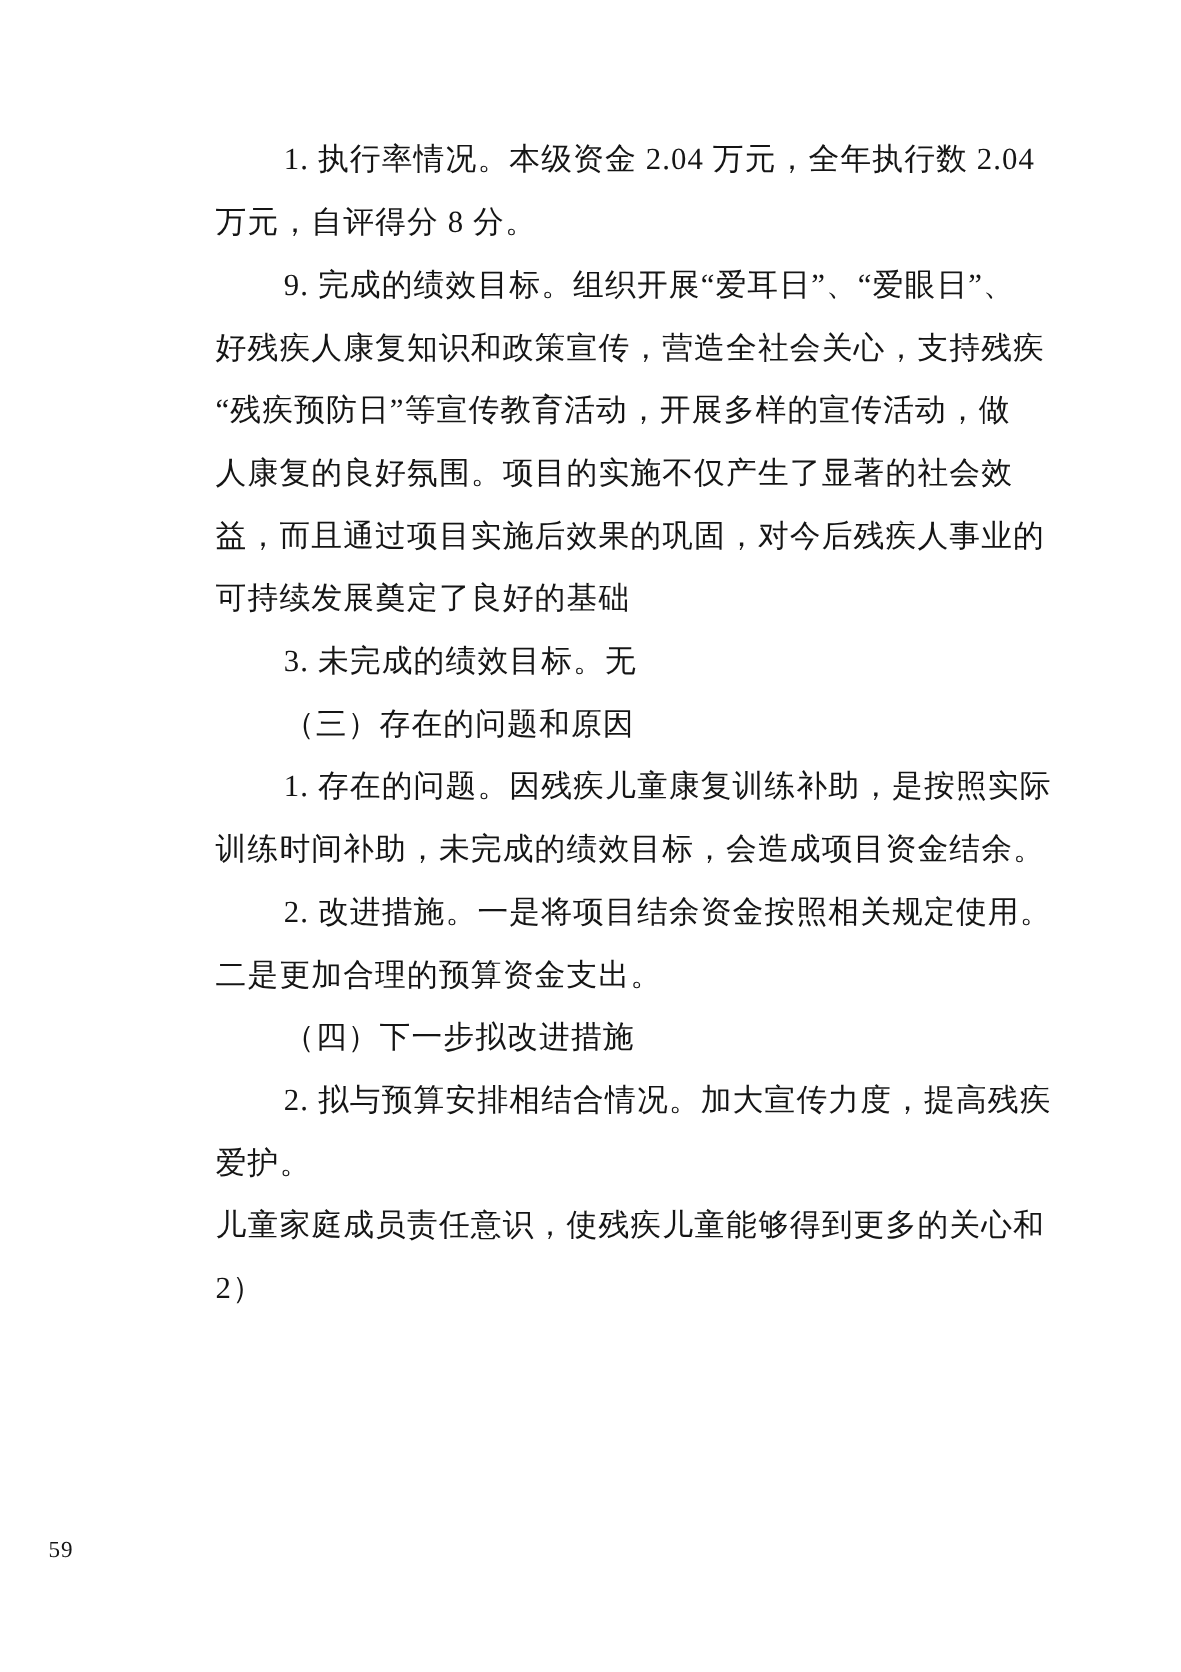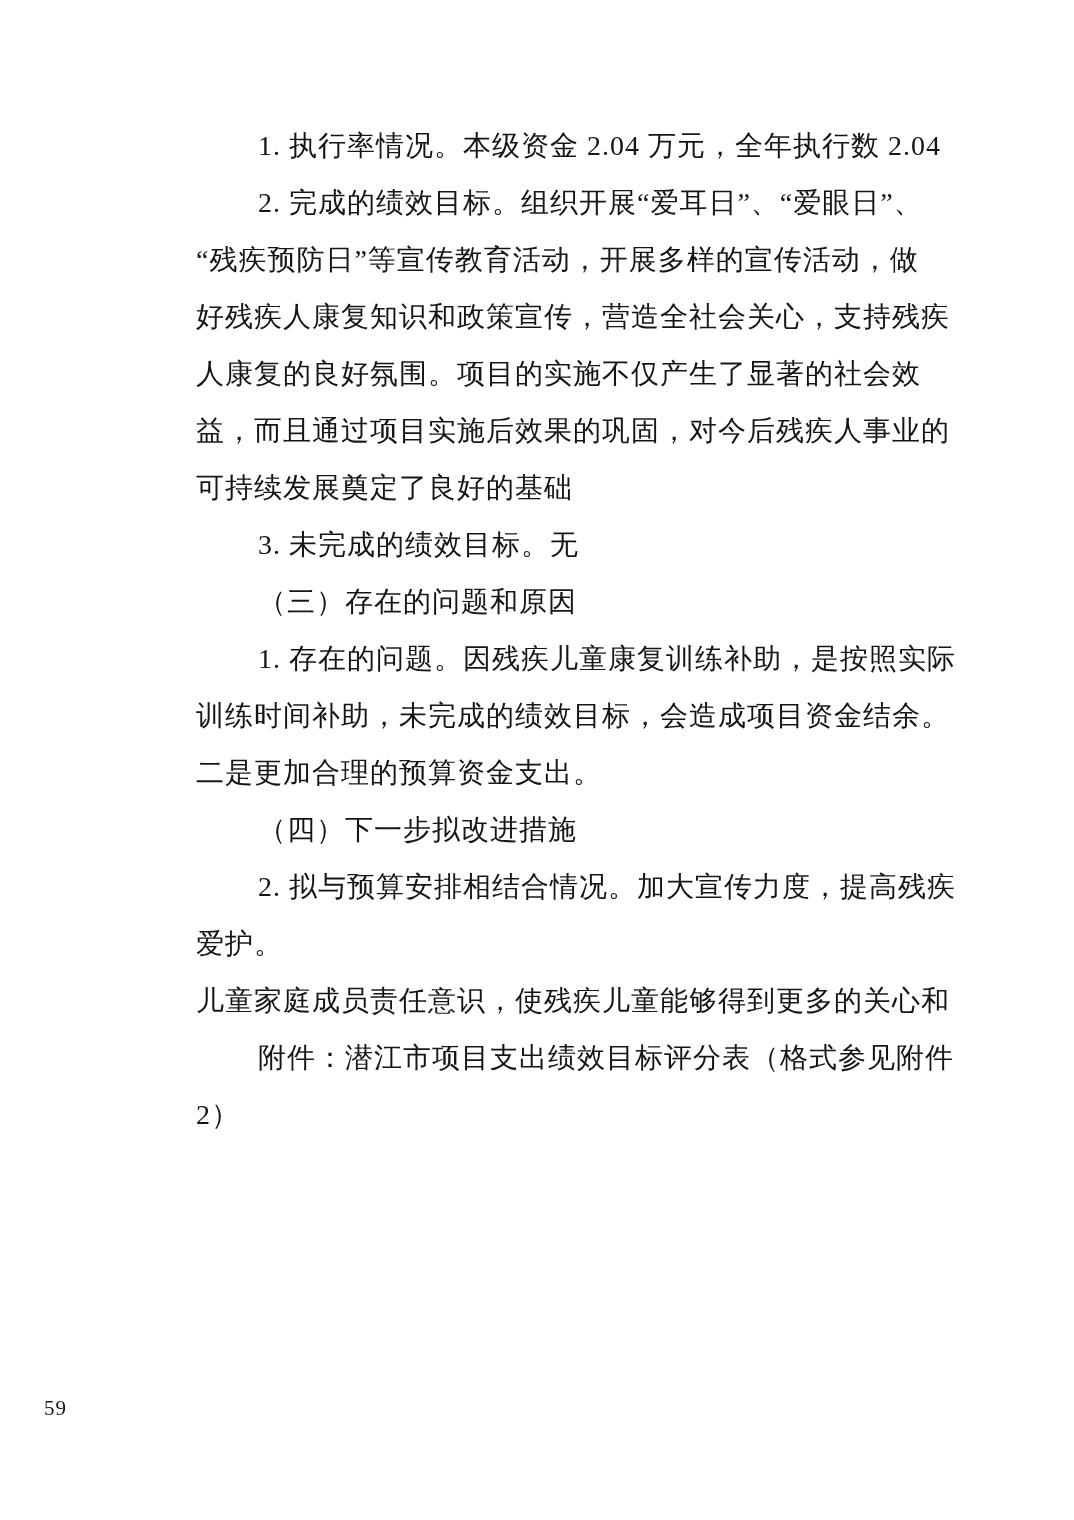--- a/index.html
+++ b/index.html
@@ -43,32 +43,33 @@
     letter-spacing: 1px;
     color: #151515;
   }
 </style>
 </head>
 <body>
 
 <div class="page">
   <div class="content">
     <div class="line indent">1. 执行率情况。本级资金 2.04 万元，全年执行数 2.04</div>
-    <div class="line indent">2. 完成的绩效目标。组织开展“爱耳日”、“爱眼日”、</div>
+    <div class="line">万元，自评得分 8 分。</div>
+    <div class="line indent">9. 完成的绩效目标。组织开展“爱耳日”、“爱眼日”、</div>
+    <div class="line">好残疾人康复知识和政策宣传，营造全社会关心，支持残疾</div>
     <div class="line">“残疾预防日”等宣传教育活动，开展多样的宣传活动，做</div>
-    <div class="line">好残疾人康复知识和政策宣传，营造全社会关心，支持残疾</div>
     <div class="line">人康复的良好氛围。项目的实施不仅产生了显著的社会效</div>
     <div class="line">益，而且通过项目实施后效果的巩固，对今后残疾人事业的</div>
     <div class="line">可持续发展奠定了良好的基础</div>
     <div class="line indent">3. 未完成的绩效目标。无</div>
     <div class="line indent">（三）存在的问题和原因</div>
     <div class="line indent">1. 存在的问题。因残疾儿童康复训练补助，是按照实际</div>
     <div class="line">训练时间补助，未完成的绩效目标，会造成项目资金结余。</div>
+    <div class="line indent">2. 改进措施。一是将项目结余资金按照相关规定使用。</div>
     <div class="line">二是更加合理的预算资金支出。</div>
     <div class="line indent">（四）下一步拟改进措施</div>
     <div class="line indent">2. 拟与预算安排相结合情况。加大宣传力度，提高残疾</div>
     <div class="line">爱护。</div>
     <div class="line">儿童家庭成员责任意识，使残疾儿童能够得到更多的关心和</div>
-    <div class="line indent">附件：潜江市项目支出绩效目标评分表（格式参见附件</div>
     <div class="line">2）</div>
   </div>
   <div class="page-number">59</div>
 </div>
 
 </body></html>

